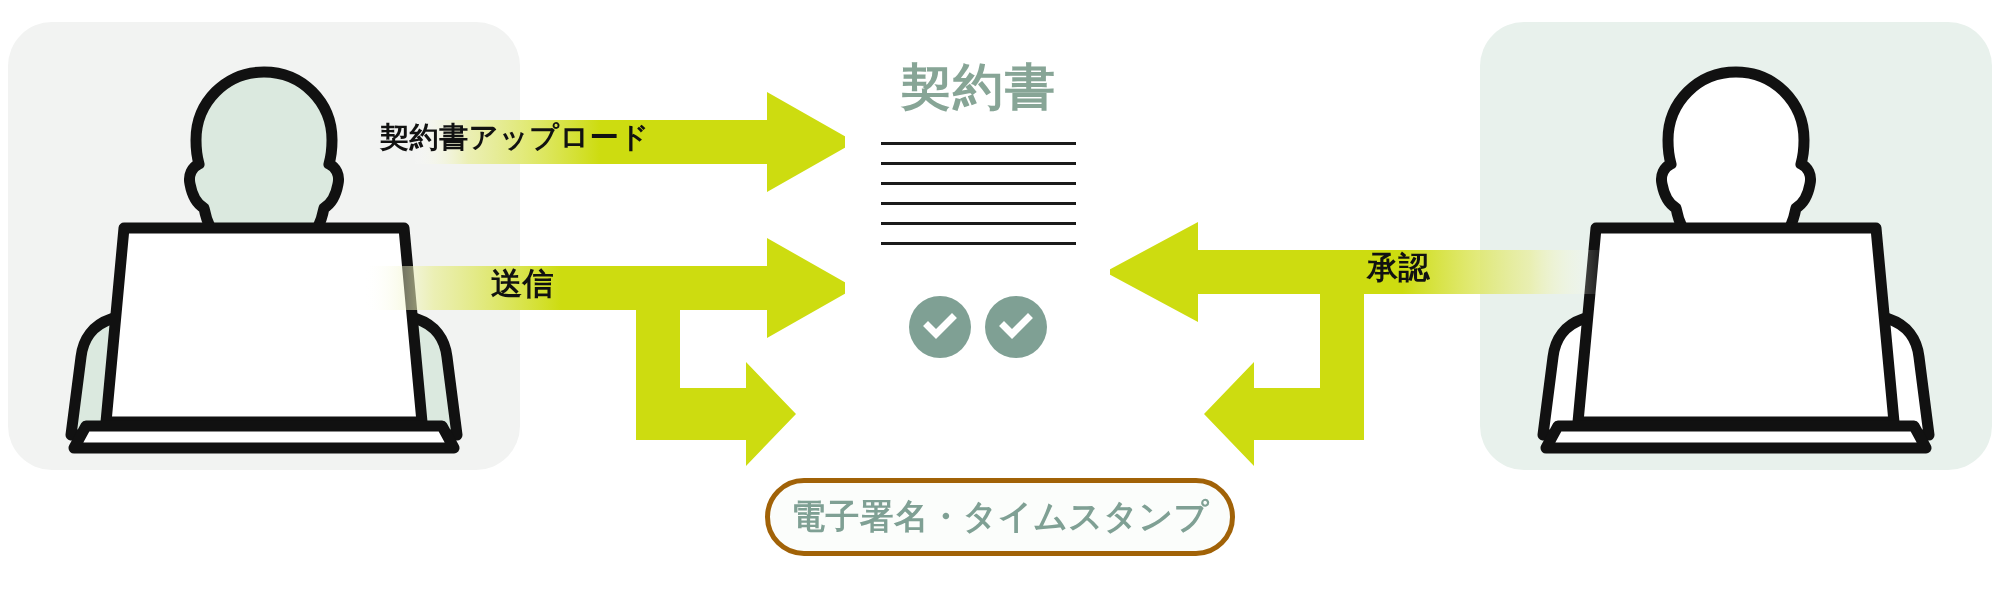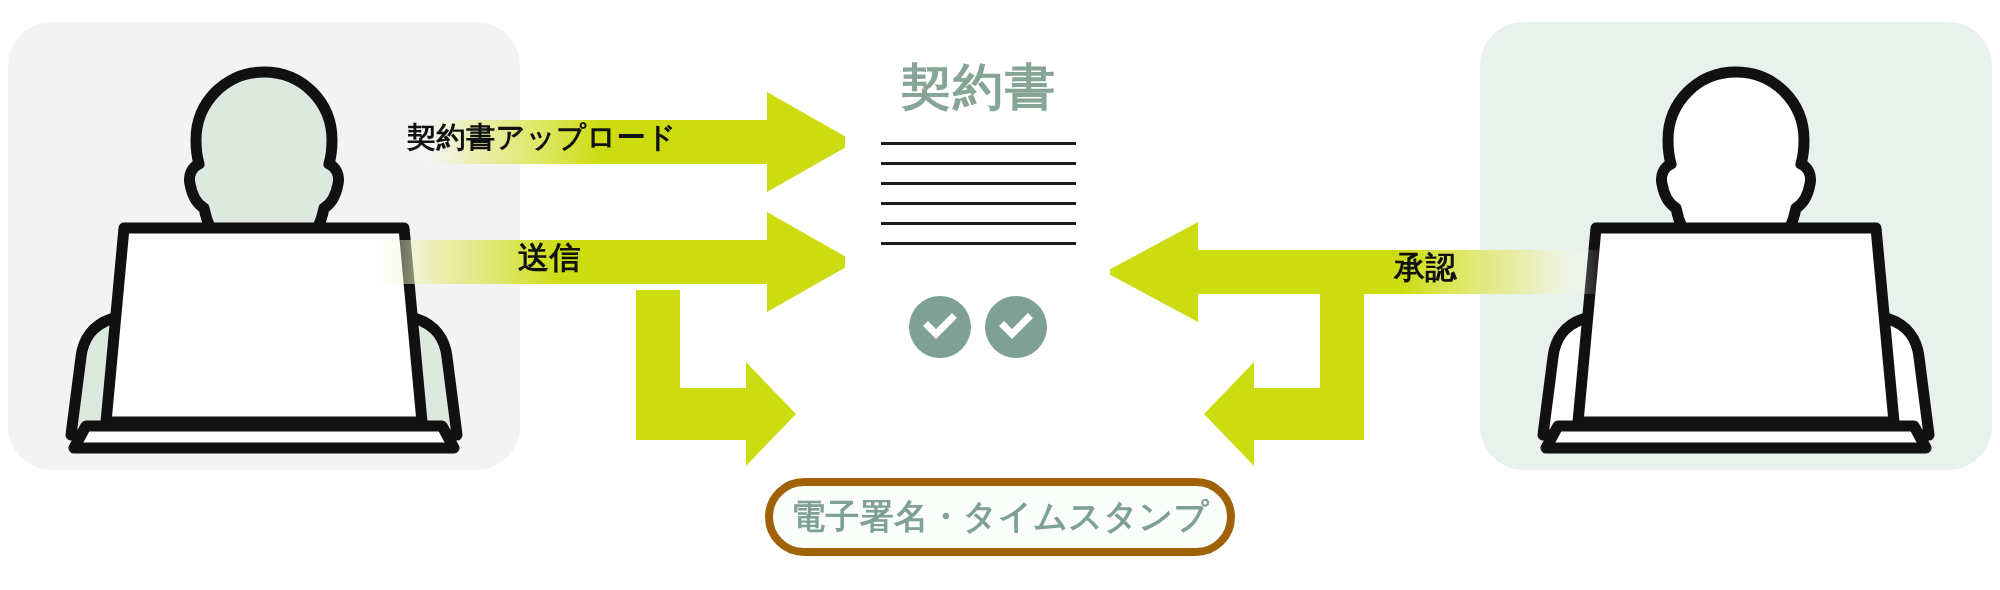--- a/index.html
+++ b/index.html
@@ -26,21 +26,20 @@
   .person-svg { position: absolute; left: 0; top: 0; width: 100%; height: 100%; }
 
   
   .arrow-wrap { position: absolute; }
   .arrow-label {
     position: absolute;
     font-weight: 700;
     color: #111111;
     white-space: nowrap;
     letter-spacing: 0.02em;
-    margin-left: 27px;
   }
 
   
   #doc {
     position: absolute;
     left: 845px;
     top: 12px;
     width: 265px;
     height: 424px;
     background: #ffffff;
@@ -87,21 +86,21 @@
 
   
   #pill {
     position: absolute;
     left: 765px;
     top: 478px;
     width: 470px;
     height: 78px;
     border-radius: 39px;
     background: #fbfdfb;
-    border: 8px solid #a16207;
+    border: 5px solid #a16207;
     box-sizing: border-box;
     display: flex;
     align-items: center;
     justify-content: center;
     font-family: Liberation Mono, monospace;
   }
   #pill-label {
     font-weight: 700;
     font-size: 34px;
     color: #7fa094;
@@ -183,21 +182,21 @@
           <stop offset="12%" stop-color="#e9eea0" stop-opacity="0.75"></stop>
           <stop offset="42%" stop-color="#cddc10" stop-opacity="1"></stop>
           <stop offset="100%" stop-color="#cddc10" stop-opacity="1"></stop>
         </linearGradient>
       </defs>
       <path d="M0 28 L352 28 L352 0 L440 50 L352 100 L352 72 L0 72 Z" fill="url(#gradUp)"></path>
     </svg>
     <span class="arrow-label" style="left:-35px; top:26px; font-size:29px;">契約書アップロード</span>
   </div>
 
-  <div class="arrow-wrap" style="left:365px; top:212px; width:490px; height:100px;">
+  <div class="arrow-wrap" style="left:365px; top:238px; width:490px; height:100px;">
     <svg width="490" height="100" viewBox="0 0 490 100">
       <defs>
         <linearGradient id="gradSend" x1="0" y1="0" x2="1" y2="0">
           <stop offset="0%" stop-color="#ffffff" stop-opacity="0.05"></stop>
           <stop offset="14%" stop-color="#e9eea0" stop-opacity="0.75"></stop>
           <stop offset="40%" stop-color="#cddc10" stop-opacity="1"></stop>
           <stop offset="100%" stop-color="#cddc10" stop-opacity="1"></stop>
         </linearGradient>
       </defs>
       <path d="M0 28 L402 28 L402 0 L490 50 L402 100 L402 72 L0 72 Z" fill="url(#gradSend)"></path>

